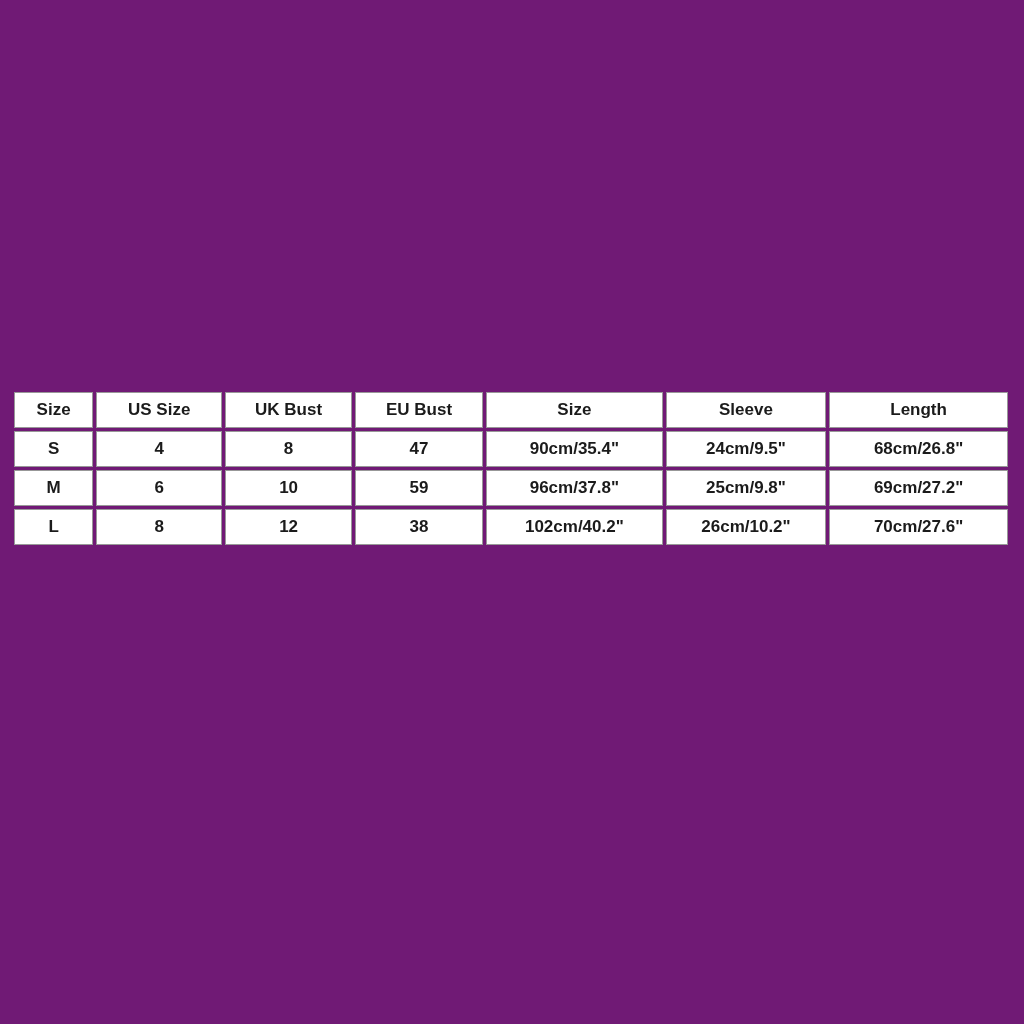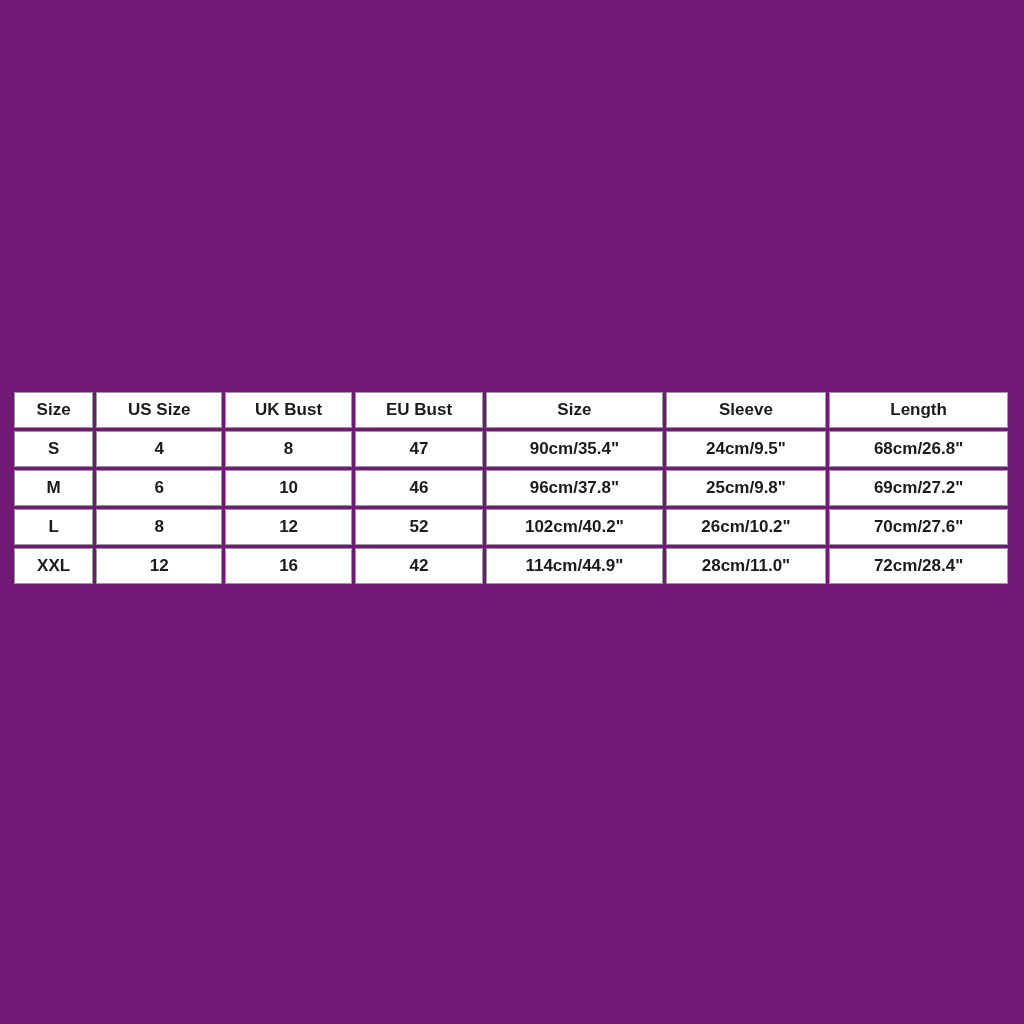--- a/index.html
+++ b/index.html
@@ -82,39 +82,30 @@
           <td>8</td>
           <td>47</td>
           <td>90cm/35.4"</td>
           <td>24cm/9.5"</td>
           <td>68cm/26.8"</td>
         </tr>
         <tr>
           <td>M</td>
           <td>6</td>
           <td>10</td>
-          <td>46</td>
+          <td>59</td>
           <td>96cm/37.8"</td>
           <td>25cm/9.8"</td>
           <td>69cm/27.2"</td>
         </tr>
         <tr>
           <td>L</td>
           <td>8</td>
           <td>12</td>
-          <td>52</td>
+          <td>38</td>
           <td>102cm/40.2"</td>
           <td>26cm/10.2"</td>
           <td>70cm/27.6"</td>
-        </tr>
-        <tr>
-          <td>XXL</td>
-          <td>12</td>
-          <td>16</td>
-          <td>42</td>
-          <td>114cm/44.9"</td>
-          <td>28cm/11.0"</td>
-          <td>72cm/28.4"</td>
         </tr>
       </tbody>
     </table>
   </div>
 </div>
 
 </body></html>

